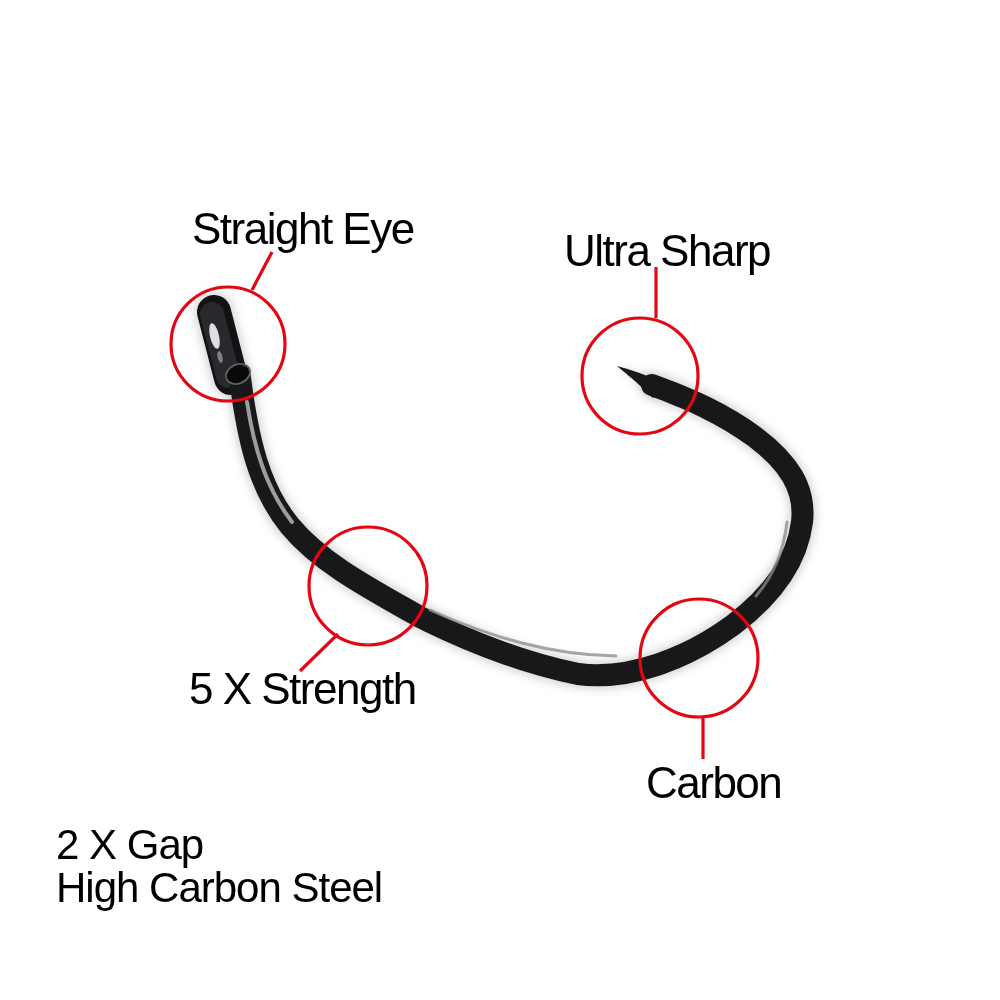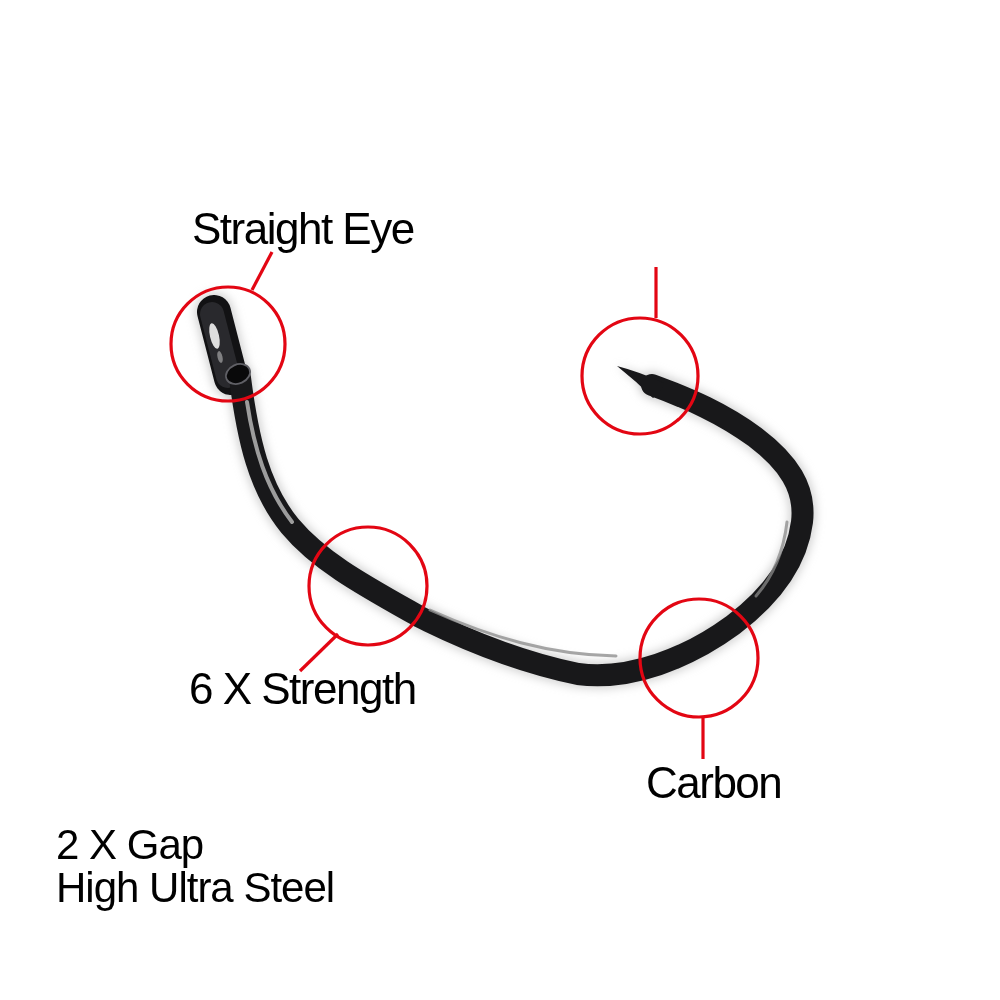--- a/index.html
+++ b/index.html
@@ -78,21 +78,22 @@
 
       <circle class="red" cx="368" cy="586" r="59"></circle>
       <line class="red" x1="300" y1="671" x2="338" y2="634"></line>
 
       <circle class="red" cx="699" cy="658" r="59"></circle>
       <line class="red" x1="703" y1="717" x2="703" y2="759"></line>
     </g>
   </svg>
 
   <div class="label lbl-straight-eye">Straight Eye</div>
-  <div class="label lbl-strength">6 X Strength</div>
+  <div class="label lbl-ultra-sharp">Ultra Sharp</div>
+  <div class="label lbl-strength">5 X Strength</div>
   <div class="label lbl-forged">Carbon</div>
 
   <div class="specs">
     <div>2 X Gap</div>
-    <div>High Ultra Steel</div>
+    <div>High Carbon Steel</div>
   </div>
 
 </div>
 
 </body></html>

